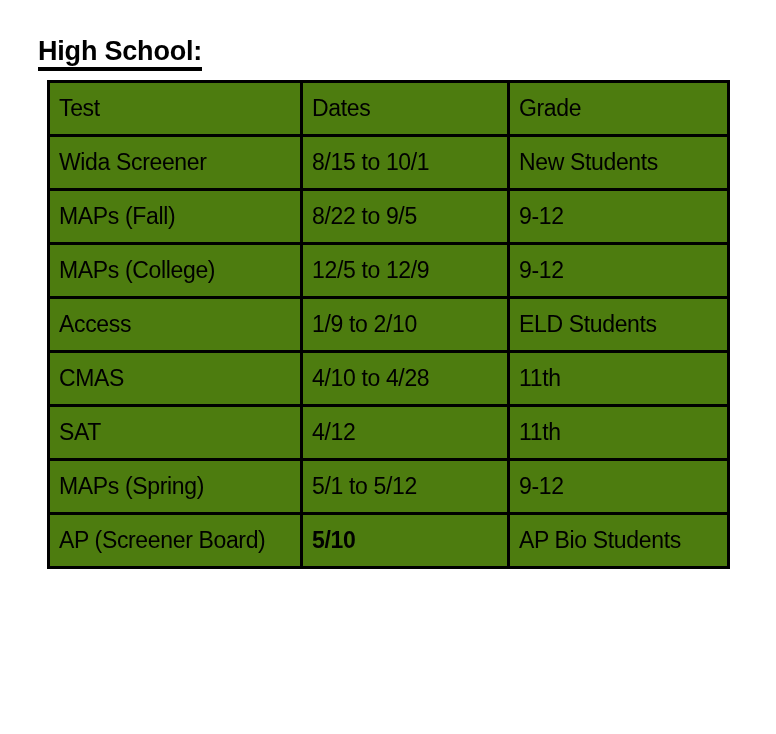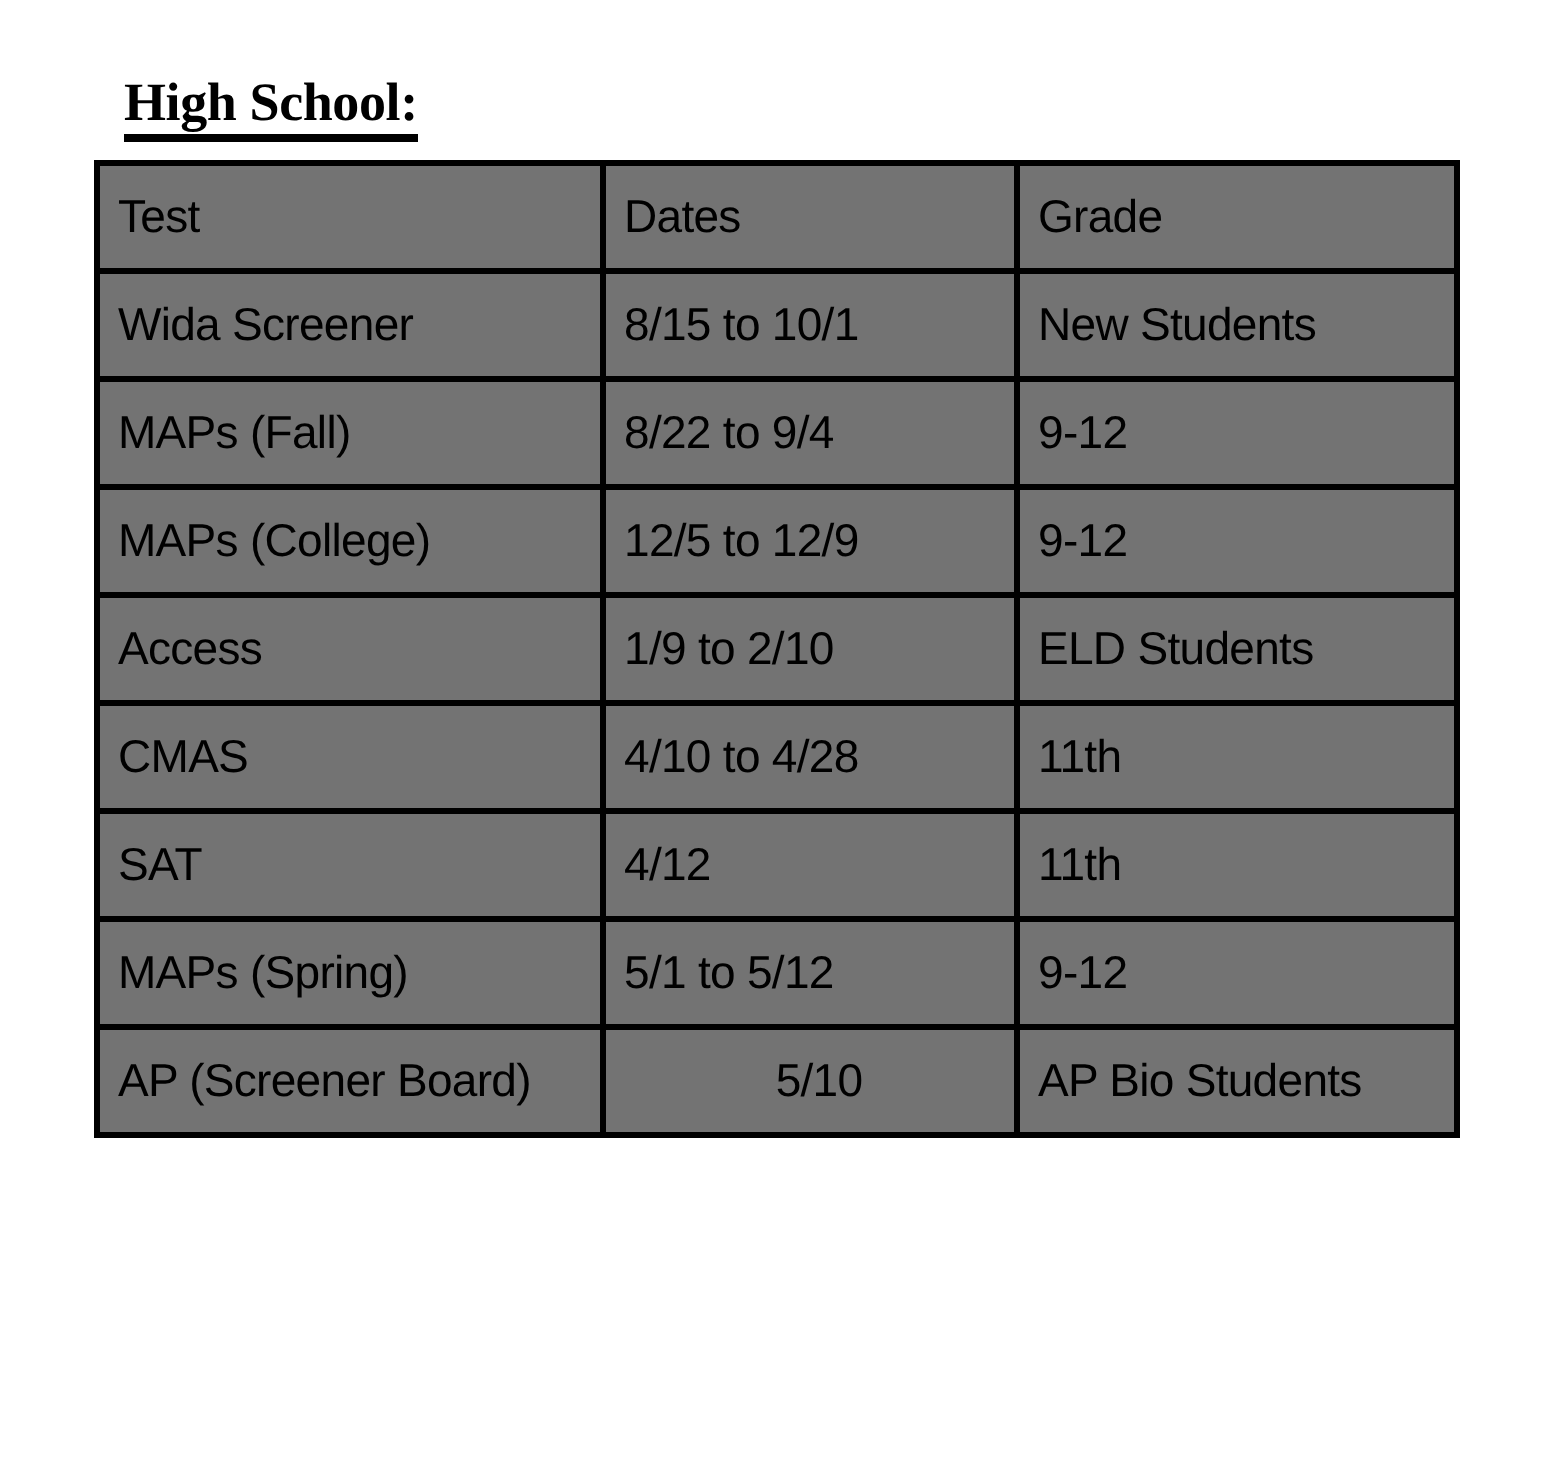--- a/index.html
+++ b/index.html
@@ -12,42 +12,42 @@
     height: 734px;
     position: relative;
     font-family: "Liberation Sans", sans-serif;
     color: #000000;
     overflow: hidden;
   }
 
   
   #page-title {
     position: absolute;
-    left: 62px;
+    left: 38px;
     top: 36px;
-    font-family: Liberation Serif, serif;
+    font-family: Liberation Sans, sans-serif;
     font-size: 27px;
     font-weight: bold;
     letter-spacing: -0.2px;
     line-height: 30px;
     white-space: nowrap;
     border-bottom: 4px solid #000000;
     padding-bottom: 1px;
     display: inline-block;
   }
 
   
   #schedule-table {
     position: absolute;
     left: 47px;
     top: 80px;
     width: 680px;
     border-collapse: collapse;
     table-layout: fixed;
-    background: #737373;
+    background: #4d7c0f;
   }
   #schedule-table col.col-test  { width: 253px; }
   #schedule-table col.col-dates { width: 207px; }
   #schedule-table col.col-grade { width: 220px; }
 
   #schedule-table td {
     border: 3px solid #000000;
     padding: 0 0 0 9px;
     vertical-align: middle;
     font-family: "Liberation Sans", sans-serif;
@@ -62,23 +62,24 @@
   
   tr.row-alt td {
     height: 75px;
     vertical-align: bottom;
     padding-bottom: 5px;
     font-family: "Liberation Sans", sans-serif;
     font-size: 23px;
     letter-spacing: 0px;
   }
   tr.row-alt td.cell-dates {
-    text-align: center;
+    text-align: left;
     padding-left: 0;
     padding-right: 1px;
+    font-weight: bold;
   }
   tr.row-alt td.cell-grade {
     padding-left: 5px;
     letter-spacing: -0.4px;
   }
 </style>
 </head>
 <body>
 
 <div id="page-title">High School:</div>
@@ -95,21 +96,21 @@
       <td class="cell-dates">Dates</td>
       <td class="cell-grade">Grade</td>
     </tr>
   <tr>
         <td class="cell-test">Wida Screener</td>
         <td class="cell-dates">8/15 to 10/1</td>
         <td class="cell-grade">New Students</td>
       </tr>
       <tr>
         <td class="cell-test">MAPs (Fall)</td>
-        <td class="cell-dates">8/22 to 9/4</td>
+        <td class="cell-dates">8/22 to 9/5</td>
         <td class="cell-grade">9-12</td>
       </tr>
       <tr>
         <td class="cell-test">MAPs (College)</td>
         <td class="cell-dates">12/5 to 12/9</td>
         <td class="cell-grade">9-12</td>
       </tr>
       <tr>
         <td class="cell-test">Access</td>
         <td class="cell-dates">1/9 to 2/10</td>

